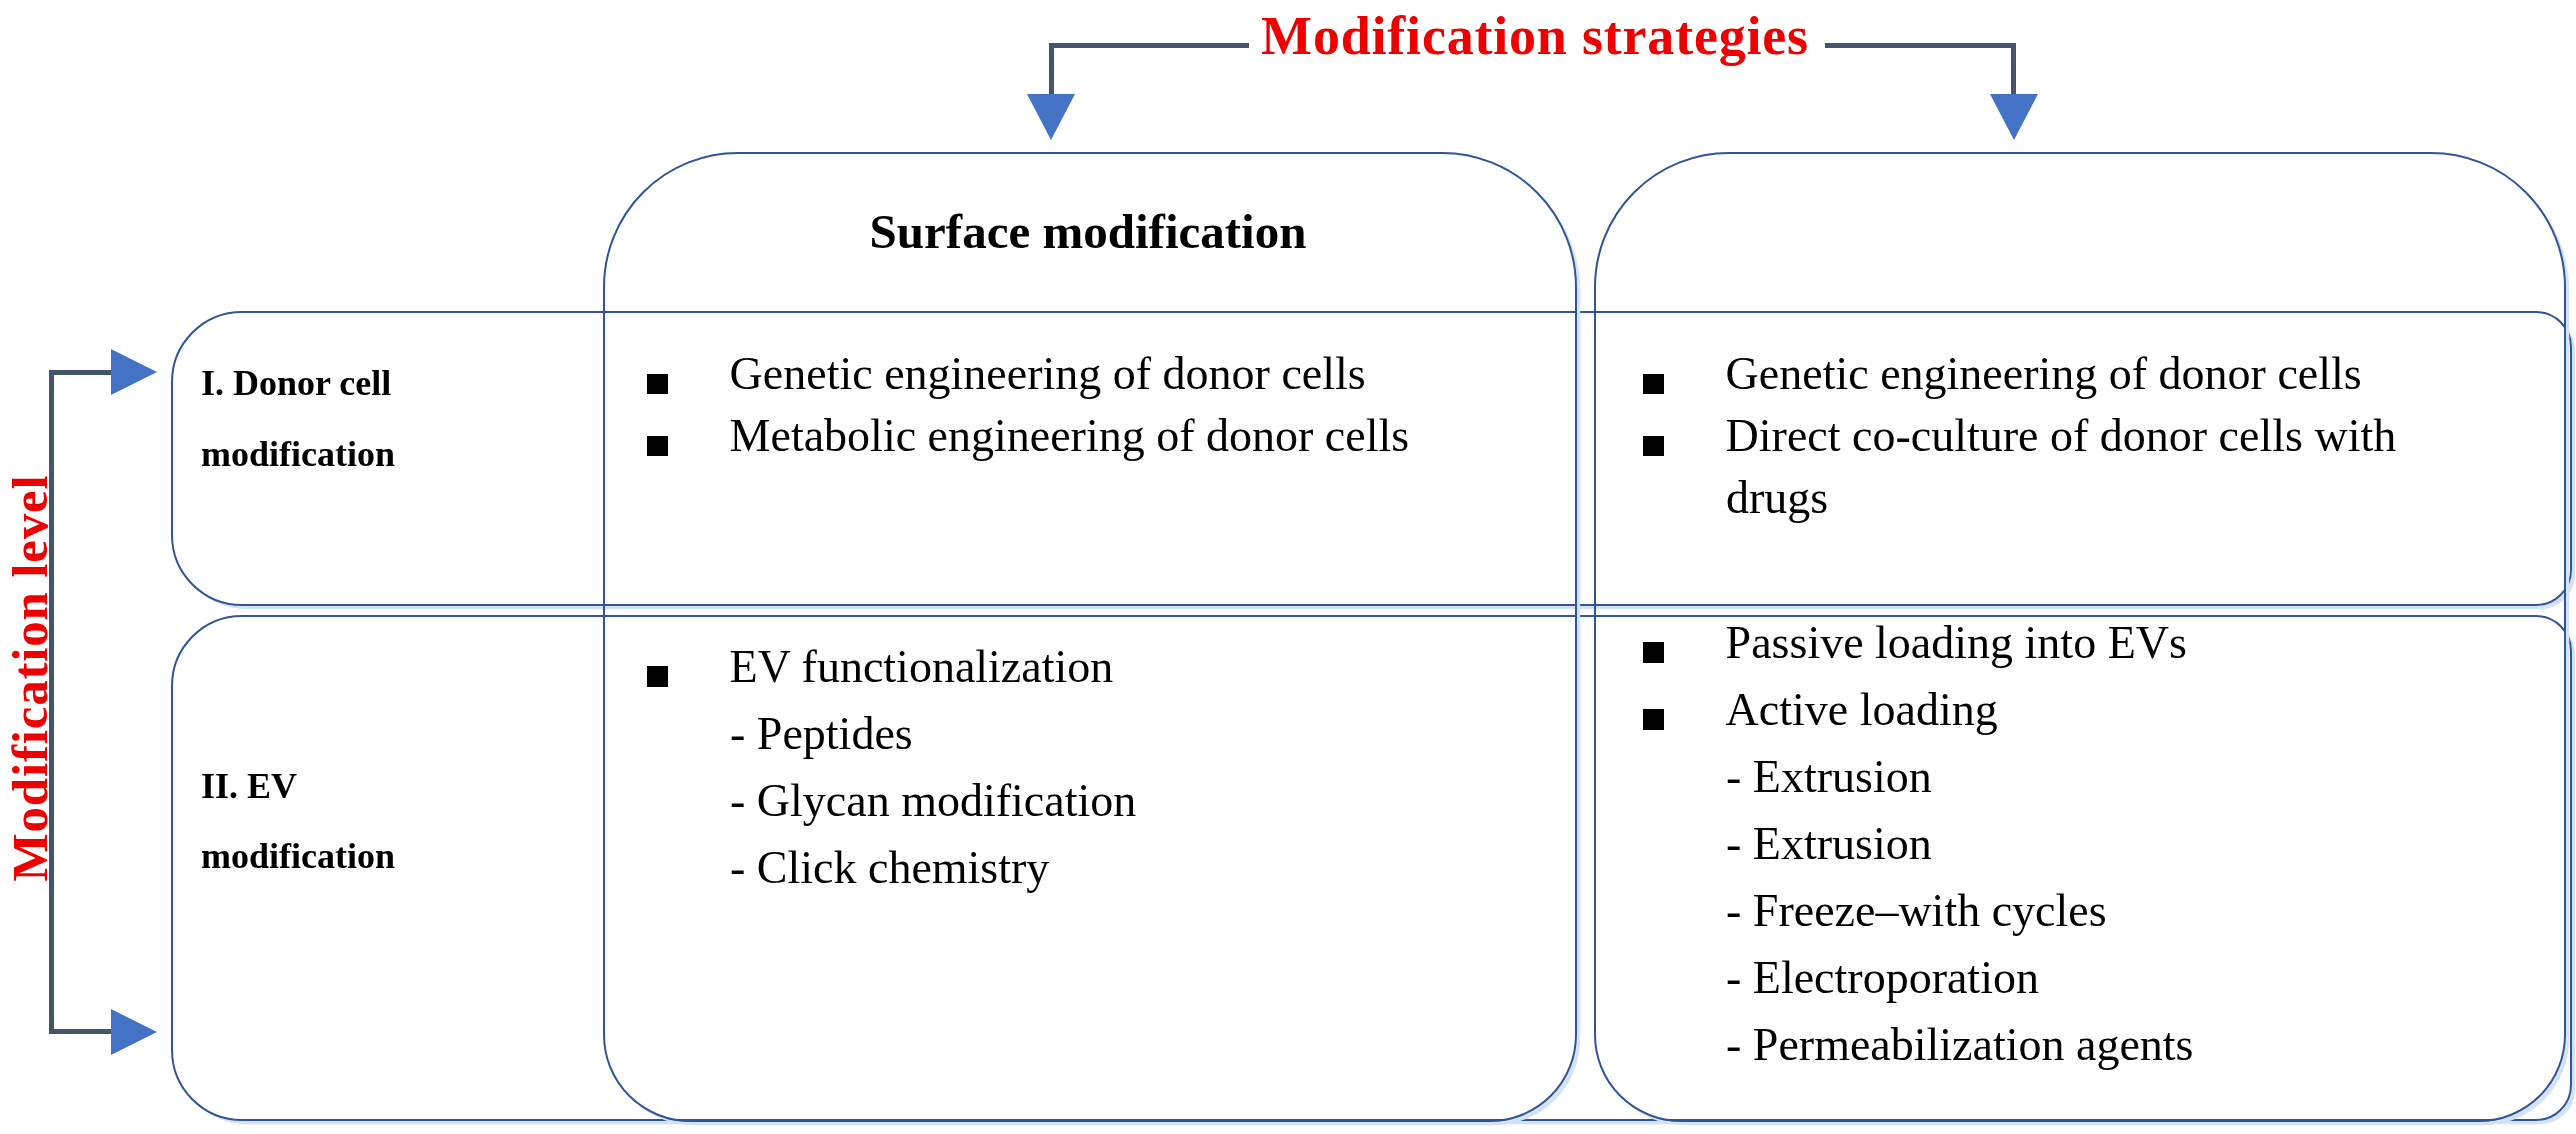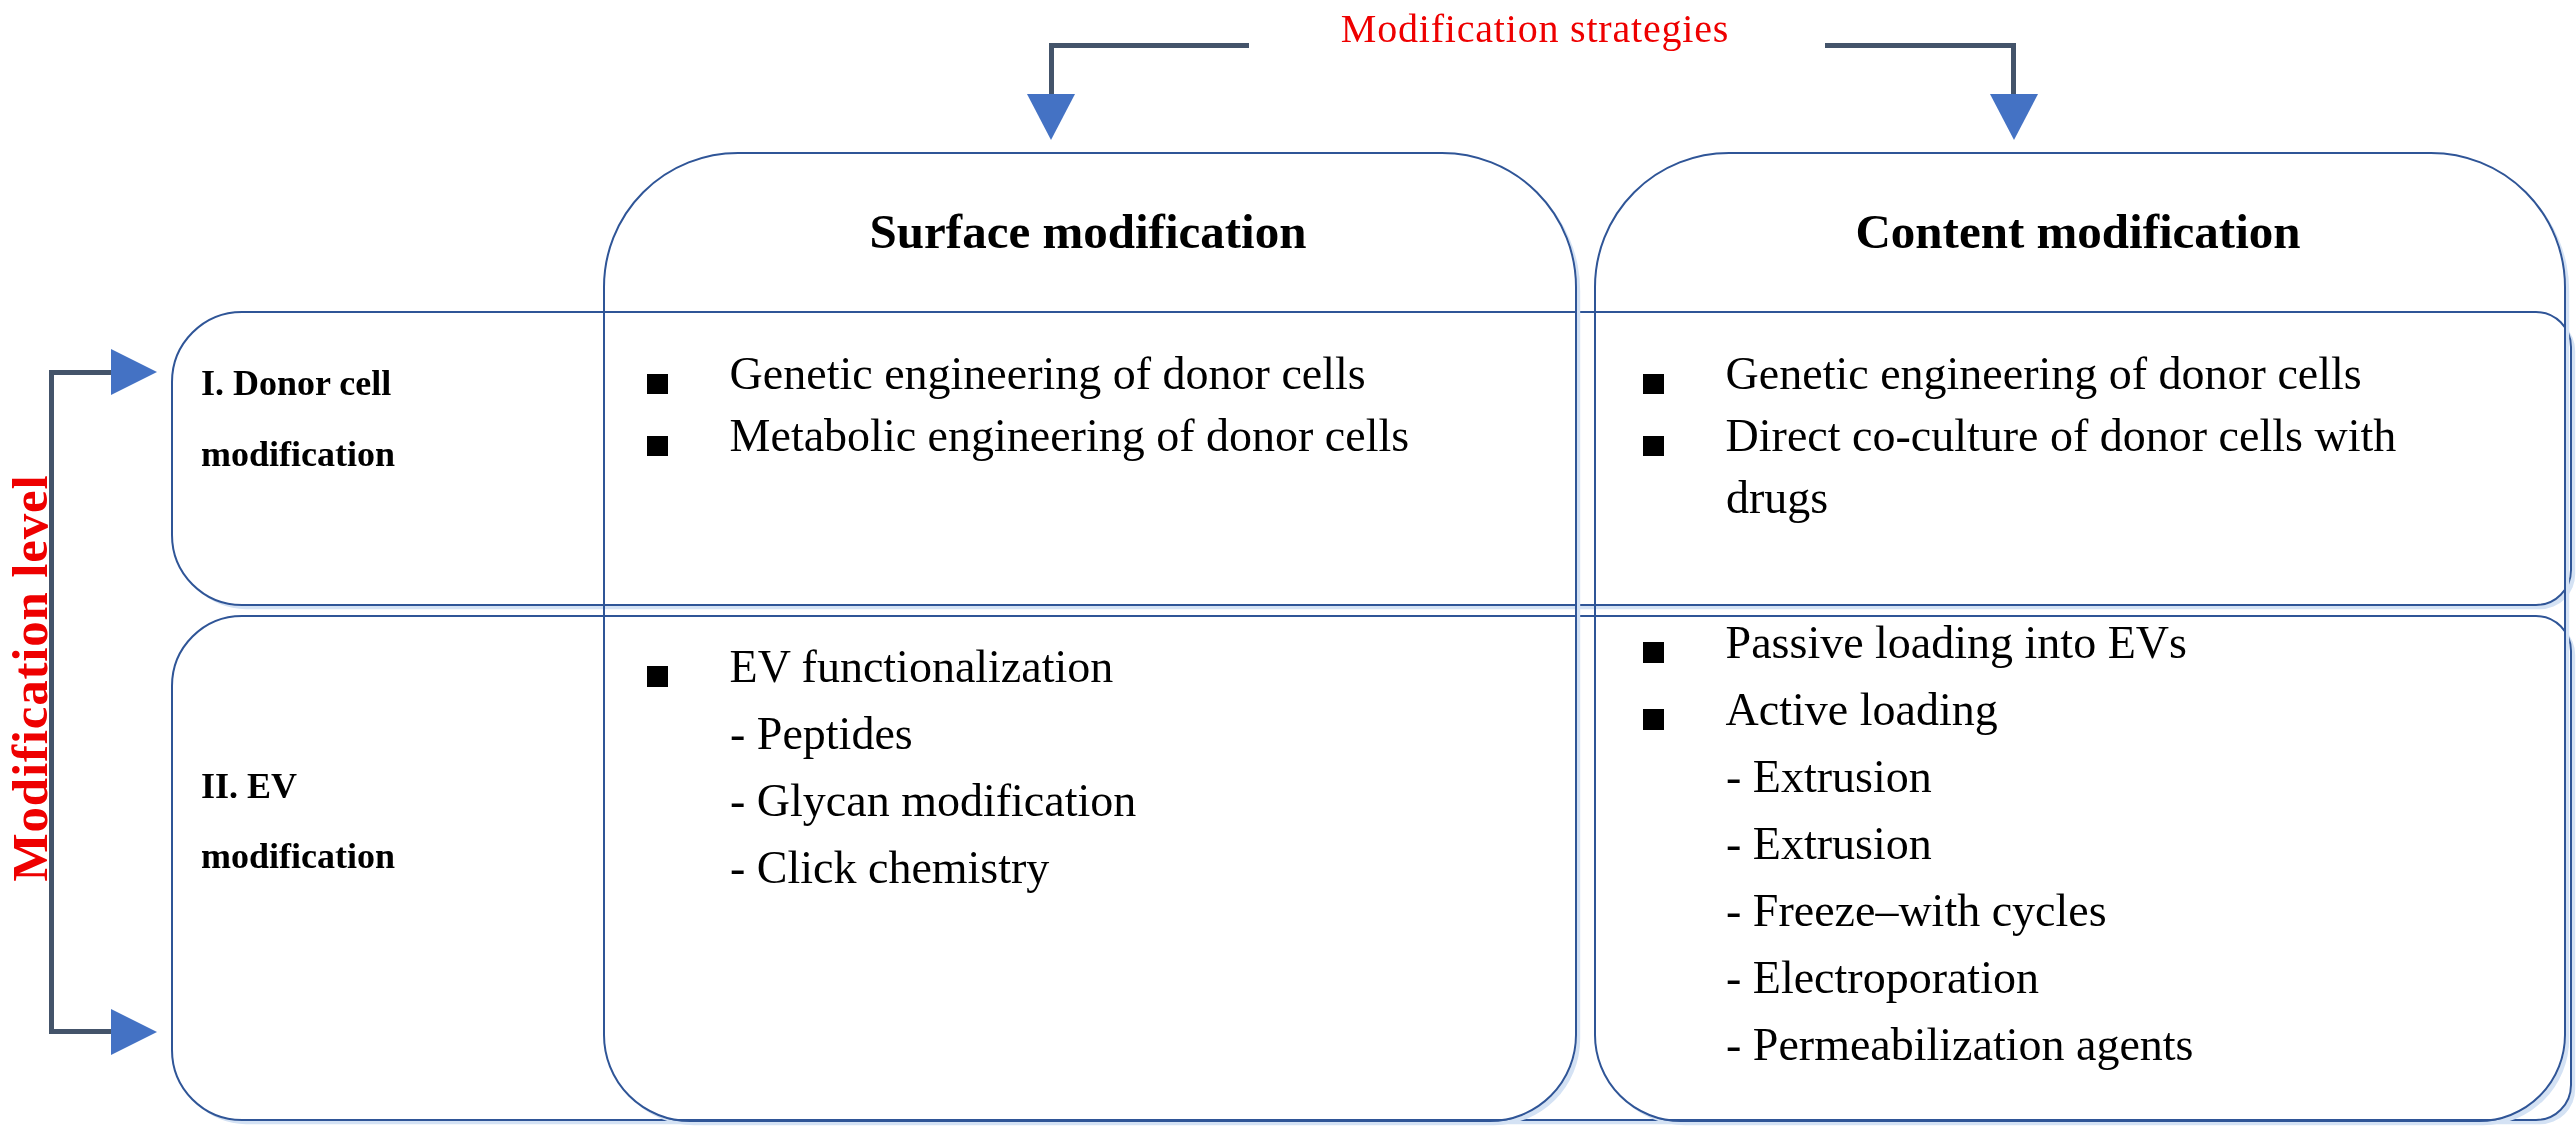--- a/index.html
+++ b/index.html
@@ -11,21 +11,21 @@
        box-shadow:4px 4px 0 -0.8px #d4e2f4;}
   .row-box{border-radius:71px 36px 36px 71px;}
   .col-box{border-radius:135px 135px 87px 87px;}
   .row1{left:171px;top:311px;width:2397px;height:291px;}
   .row2{left:171px;top:615px;width:2397px;height:502px;}
   .colS{left:603px;top:152px;width:970px;height:966px;}
   .colC{left:1594px;top:152px;width:968px;height:966px;}
 
   
   .title{position:absolute;left:1190px;top:4.8px;width:690px;text-align:center;
-         font-size:40px;font-weight:normal;color:#EE0000;letter-spacing:0.8px;}
+         font-size:54px;font-weight:bold;color:#EE0000;letter-spacing:0.8px;}
   .col-header{position:absolute;top:203px;font-size:49px;font-weight:bold;text-align:center;}
   .col-header.surface{left:603px;width:970px;}
   .col-header.content{left:1594px;width:968px;}
   .row-header{position:absolute;left:201px;width:381px;font-size:36px;font-weight:bold;}
   .row-header.r1{top:348px;line-height:71px;}
   .row-header.r2{top:751px;line-height:70px;}
 
   .side-label{position:absolute;left:-275px;top:652px;width:603px;height:52px;
               transform:rotate(-90deg);text-align:center;
               font-size:51px;font-weight:bold;color:#EE0000;letter-spacing:0.8px;}
@@ -79,21 +79,20 @@
   <div class="arrow-down tr-a"></div>
 
   <div class="side-label">Modification level</div>
   <div class="cline b-v"></div>
   <div class="cline b-th"></div>
   <div class="arrow-right b-ta"></div>
   <div class="cline b-bh"></div>
   <div class="arrow-right b-ba"></div>
 
   <div class="col-header surface">Surface modification</div>
-  <div class="col-header content">Content modification</div>
 
   <div class="row-header r1">
     <div>I. Donor cell</div>
     <div>modification</div>
   </div>
   <div class="row-header r2">
     <div>II. EV</div>
     <div>modification</div>
   </div>
 

